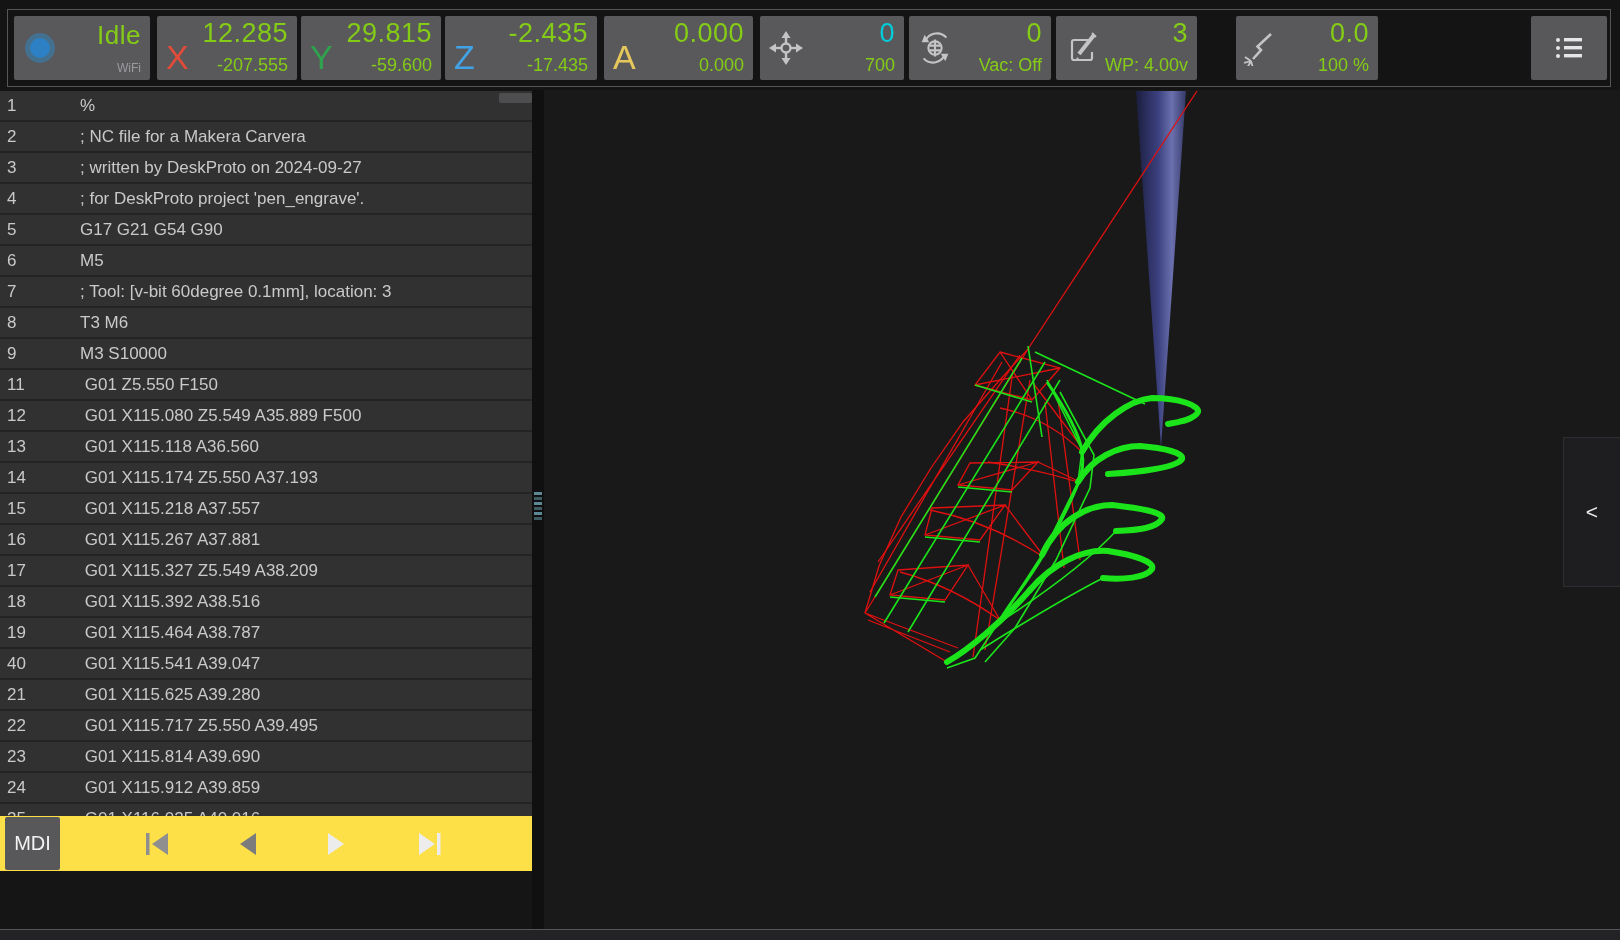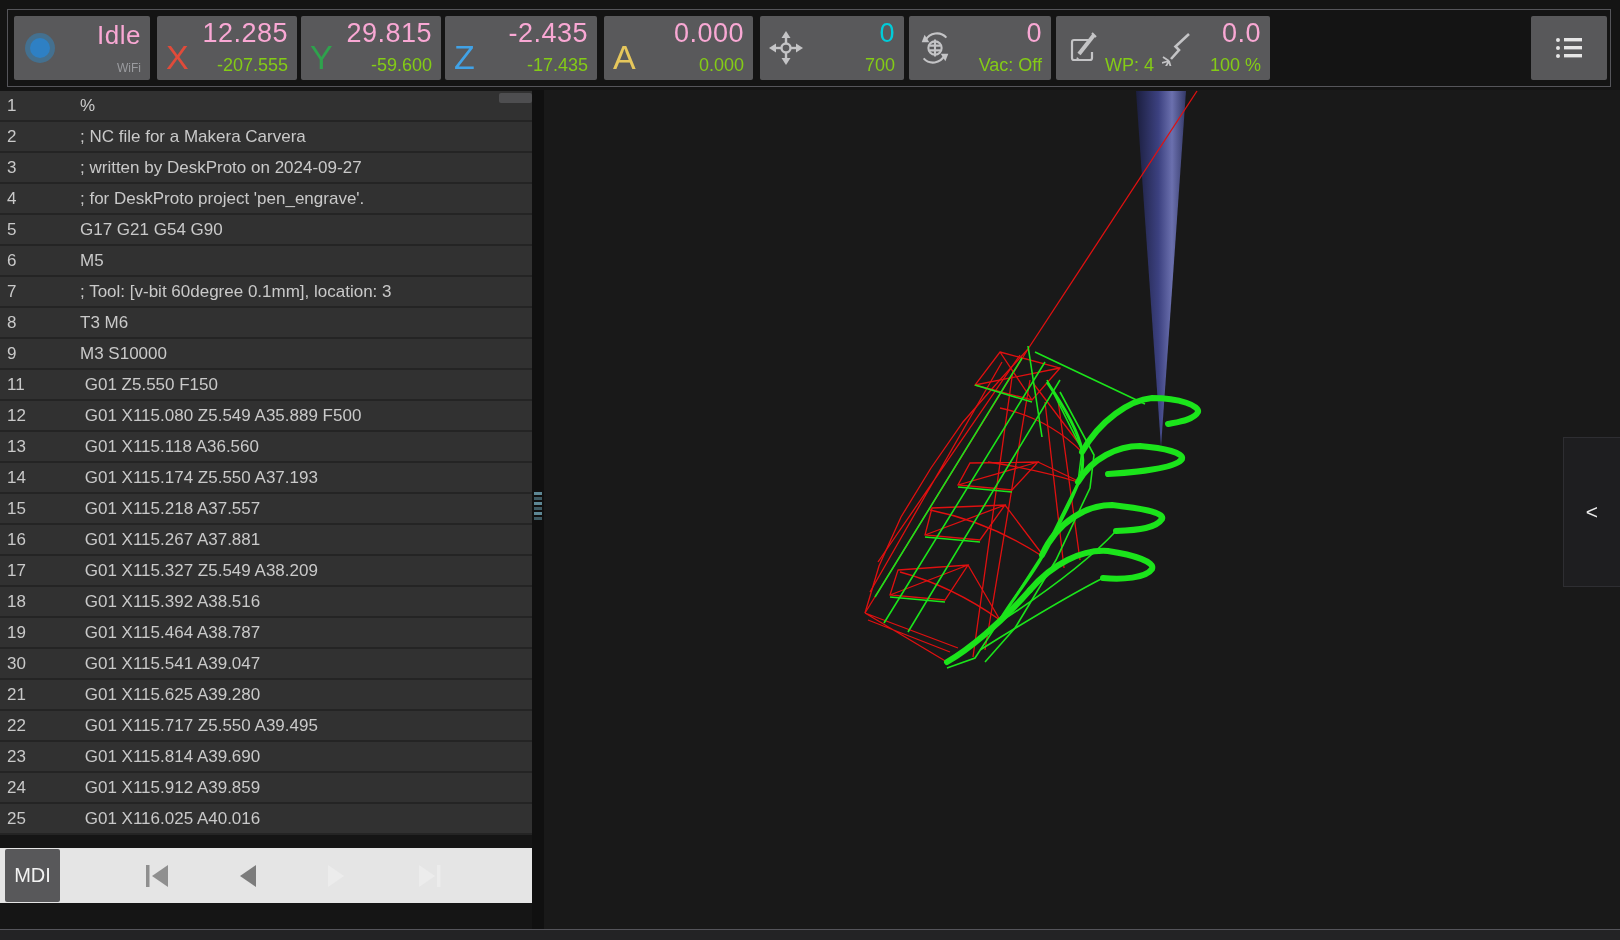--- a/index.html
+++ b/index.html
@@ -4,21 +4,21 @@
 <style>
   html,body{margin:0;padding:0;background:#151515;width:1620px;height:940px;overflow:hidden;
     font-family:"Liberation Sans","DejaVu Sans",sans-serif;}
   .app{position:relative;width:1620px;height:940px;background:#151515;}
   .top-edge{position:absolute;left:0;top:0;width:1620px;height:2px;background:#3a3a3e;}
 
   
   .topbar{position:absolute;left:0;top:0;width:1620px;height:90px;background:#141414;}
   .topbar-frame{position:absolute;left:7px;top:9px;width:1602px;height:76px;border:1px solid #55555a;}
   .tb-box{position:absolute;top:16px;height:64px;background:#59595b;border-radius:2px;box-sizing:border-box;}
-  .tb-box .big{position:absolute;top:2px;right:9px;font-size:27px;color:#f9a8d4;letter-spacing:.5px;}
+  .tb-box .big{position:absolute;top:2px;right:9px;font-size:27px;color:#84cc16;letter-spacing:.5px;}
   .tb-box .sub{position:absolute;bottom:4px;right:9px;font-size:18px;color:#84cc16;}
   .axis-letter{position:absolute;left:9px;bottom:6px;font-size:34px;line-height:1;}
   .ax-x{color:#e04b3a}.ax-y{color:#2fa24d}.ax-z{color:#41a2e6}.ax-a{color:#e6c75c}
   .cyan{color:#00ccd9 !important;}
   .tb-icon{position:absolute;left:8px;top:14px;width:36px;height:36px;}
   .status-box .big{font-size:26px;top:4px;}
   .status-box .sub{font-size:12px;bottom:5px;color:#9a9b9f;}
   .menu-box{position:absolute;left:1531px;top:16px;width:76px;height:64px;background:#58585a;
     border-radius:2px;display:flex;align-items:center;justify-content:center;cursor:pointer;}
 
@@ -37,21 +37,21 @@
   .grip span:nth-child(odd){background:#5d8794;}
   .grip span:nth-child(even){background:#3e5a63;}
 
   
   .viewport{position:absolute;left:544px;top:90px;width:1076px;height:839px;background:#191919;cursor:grab;}
   .collapse-tab{position:absolute;right:0;top:347px;width:56px;height:148px;background:#1e1e20;
     border:1px solid #2e2e32;border-right:none;display:flex;align-items:center;justify-content:center;
     color:#ececec;font-size:21px;cursor:pointer;}
 
   
-  .transport{position:absolute;left:0;top:848px;width:532px;height:55px;background:#e5e5e5;}
+  .transport{position:absolute;left:0;top:816px;width:532px;height:55px;background:#fde047;}
   .mdi-btn{position:absolute;left:5px;top:1px;width:55px;height:53px;background:#58585a;border-radius:2px;
     color:#f2f2f2;font-size:20px;display:flex;align-items:center;justify-content:center;cursor:pointer;}
   .tr-btn{position:absolute;top:11px;width:40px;height:34px;display:flex;align-items:center;justify-content:center;cursor:pointer;}
   .tr-skip-start{left:137px}.tr-prev{left:228px}.tr-play{left:316px}.tr-skip-end{left:409px}
 
   .bottom-strip{position:absolute;left:0;top:929px;width:1620px;height:11px;background:#232325;border-top:1px solid #54545a;box-sizing:border-box;}
 </style>
 </head>
 <body>
 
@@ -125,21 +125,21 @@
       <svg class="tb-icon" viewBox="0 0 36 36" fill="none" stroke="#c4c4c6" stroke-width="2.2">
         <path d="M26,10 L10,10 Q8,10 8,12 L8,28 Q8,30 10,30 L26,30 Q28,30 28,28 L28,22"></path>
         <path d="M30,5 L15,24" stroke-width="4"></path>
         <polygon points="13,27 12,30.5 15.8,29.5" fill="#c4c4c6" stroke="none"></polygon>
         <path d="M28,3 L32,7" stroke-width="2"></path>
       </svg>
       <span class="big">3</span>
       <span class="sub">WP: 4.00v</span>
     </div>
 
-    <div class="tb-box" style="left:1154px;width:116px;">
+    <div class="tb-box" style="left:1236px;width:142px;">
       <svg class="tb-icon" viewBox="0 0 36 36" fill="none" stroke="#c4c4c6" stroke-width="2.6">
         <path d="M9,29 L17,20 L13.5,16.5 L27,4"></path>
         <path d="M7,31 L1,27 M7,31 L0,33 M7,31 L3,38 M7,31 L9,38" stroke-width="1.8"></path>
       </svg>
       <span class="big">0.0</span>
       <span class="sub">100 %</span>
     </div>
 
     <div class="menu-box">
       <svg width="42" height="36" viewBox="0 0 42 36">
@@ -220,21 +220,21 @@
       </div>
       <div class="code-row">
         <span class="line-num">18</span>
         <span class="line-text"> G01 X115.392 A38.516</span>
       </div>
       <div class="code-row">
         <span class="line-num">19</span>
         <span class="line-text"> G01 X115.464 A38.787</span>
       </div>
       <div class="code-row">
-        <span class="line-num">30</span>
+        <span class="line-num">40</span>
         <span class="line-text"> G01 X115.541 A39.047</span>
       </div>
       <div class="code-row">
         <span class="line-num">21</span>
         <span class="line-text"> G01 X115.625 A39.280</span>
       </div>
       <div class="code-row">
         <span class="line-num">22</span>
         <span class="line-text"> G01 X115.717 Z5.550 A39.495</span>
       </div>

